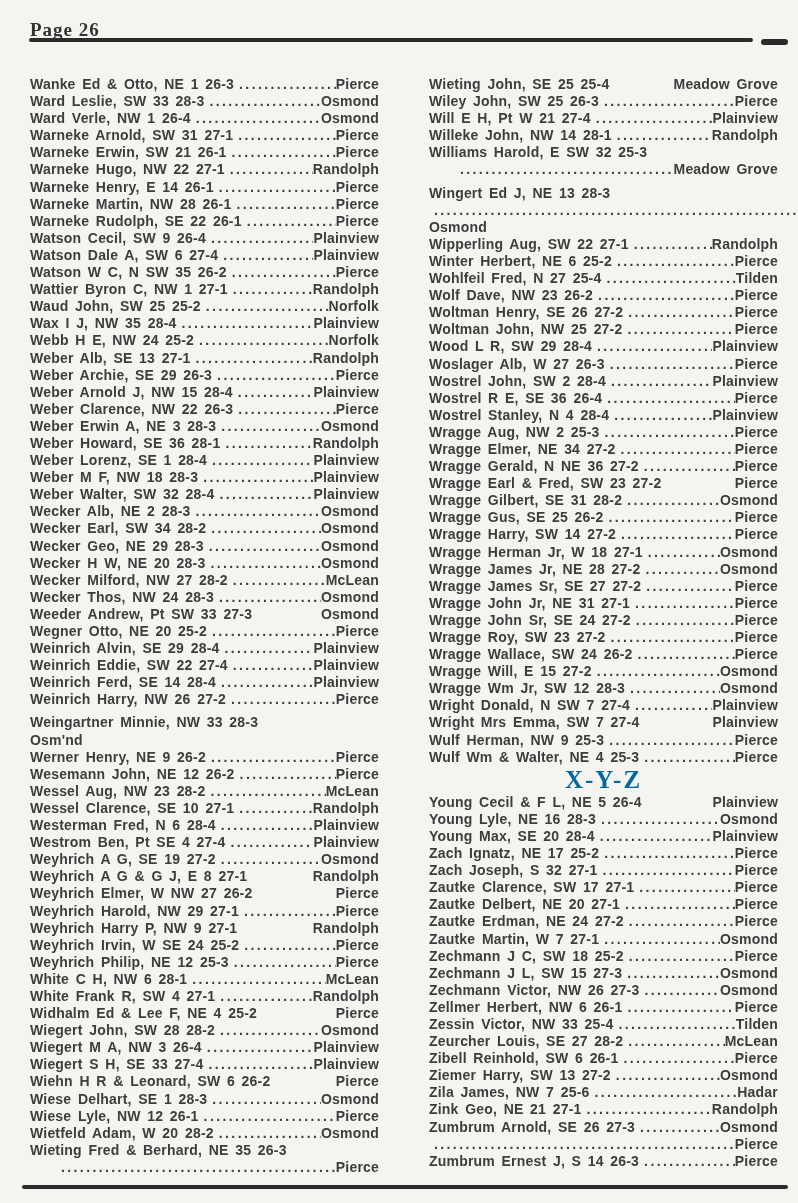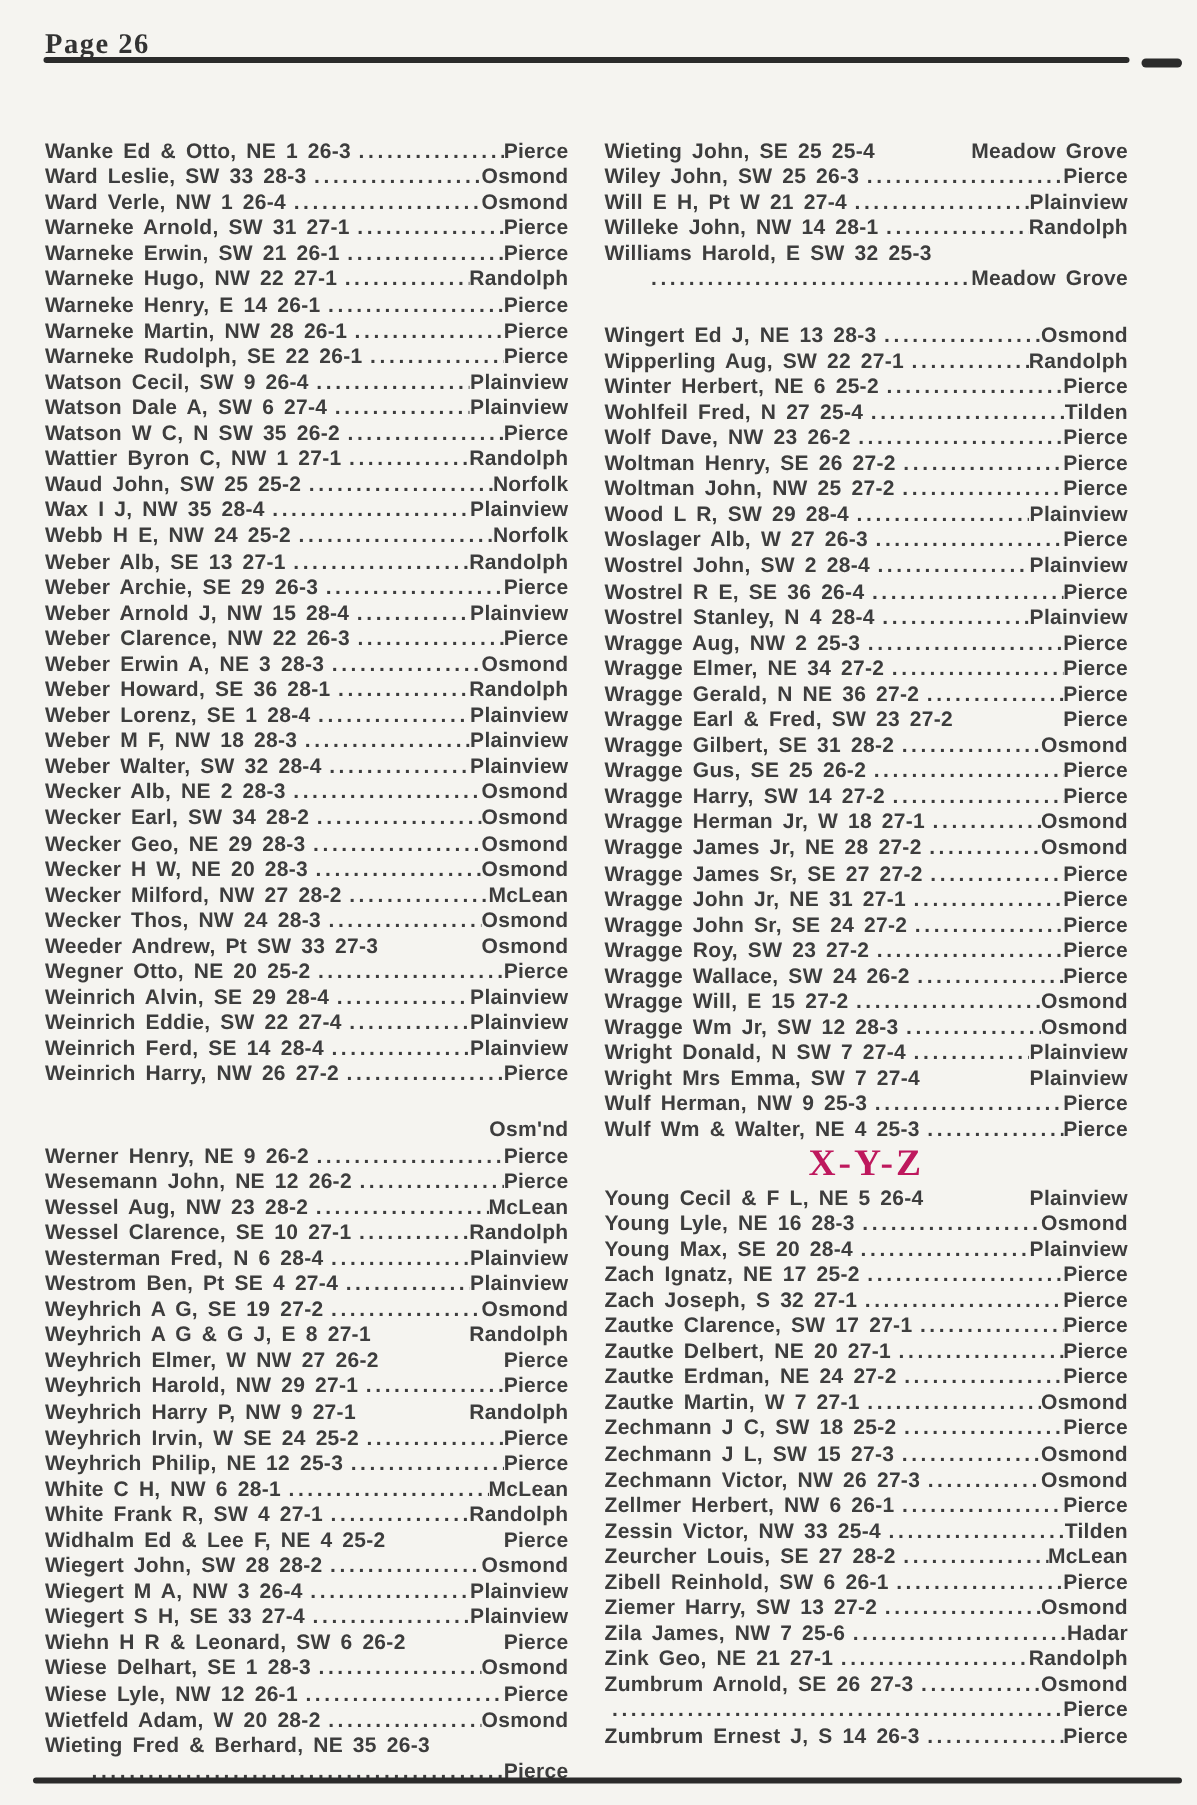--- a/index.html
+++ b/index.html
@@ -52,41 +52,41 @@
     left: 22px;
     top: 1185px;
     width: 766px;
     height: 4px;
     background: var(--rule);
     border-radius: 2px;
   }
   .columns {
     position: absolute;
     left: 30px;
-    top: 92px;
+    top: 76px;
     width: 748px;
     display: flex;
-    gap: 24px;
+    gap: 50px;
   }
   .column {
     width: 349px;
     flex: none;
   }
   .entry {
     display: flex;
     align-items: baseline;
     line-height: 17.1px;
     font-size: 14px;
     font-weight: 700;
     color: var(--ink);
     letter-spacing: 0.2px;
     word-spacing: 2.5px;
     white-space: nowrap;
   }
-  .entry.gap { margin-top: 20px; }
+  .entry.gap { margin-top: 6px; flex-direction: column; }
   .entry.indent { padding-left: 26px; }
   .entry .nm { flex: none; }
   .entry .tn { flex: none; }
   .entry .dots {
     flex: 1;
     overflow: hidden;
     text-align: right;
     min-width: 0;
     padding: 0 3px 0 5px;
   }
@@ -94,21 +94,21 @@
     content: "................................................................................";
     letter-spacing: 2.4px;
   }
   .entry .dots.noleader::after { content: ""; }
   .section-heading {
     font-family: "Liberation Serif", serif;
     font-weight: 700;
     font-size: 25px;
     letter-spacing: 2px;
     text-align: center;
-    color: #be185d;
+    color: #0369a1;
     line-height: 26px;
     margin: 1px 0 1px 0;
   }
 </style>
 </head>
 <body>
 
 <div class="page-label">Page 26</div>
 <div class="top-rule"></div>
 <div class="top-dash"></div>
@@ -294,20 +294,21 @@
         <span class="nm">Weinrich Ferd, SE 14 28-4</span>
         <span class="dots"></span>
         <span class="tn">Plainview</span>
       </div>
       <div class="entry">
         <span class="nm">Weinrich Harry, NW 26 27-2</span>
         <span class="dots"></span>
         <span class="tn">Pierce</span>
       </div>
       <div class="entry gap">
+        <span class="nm">Weingartner Minnie, NW 33 28-3</span>
         <span class="dots noleader"></span>
         <span class="tn">Osm'nd</span>
       </div>
       <div class="entry">
         <span class="nm">Werner Henry, NE 9 26-2</span>
         <span class="dots"></span>
         <span class="tn">Pierce</span>
       </div>
       <div class="entry">
         <span class="nm">Wesemann John, NE 12 26-2</span>

